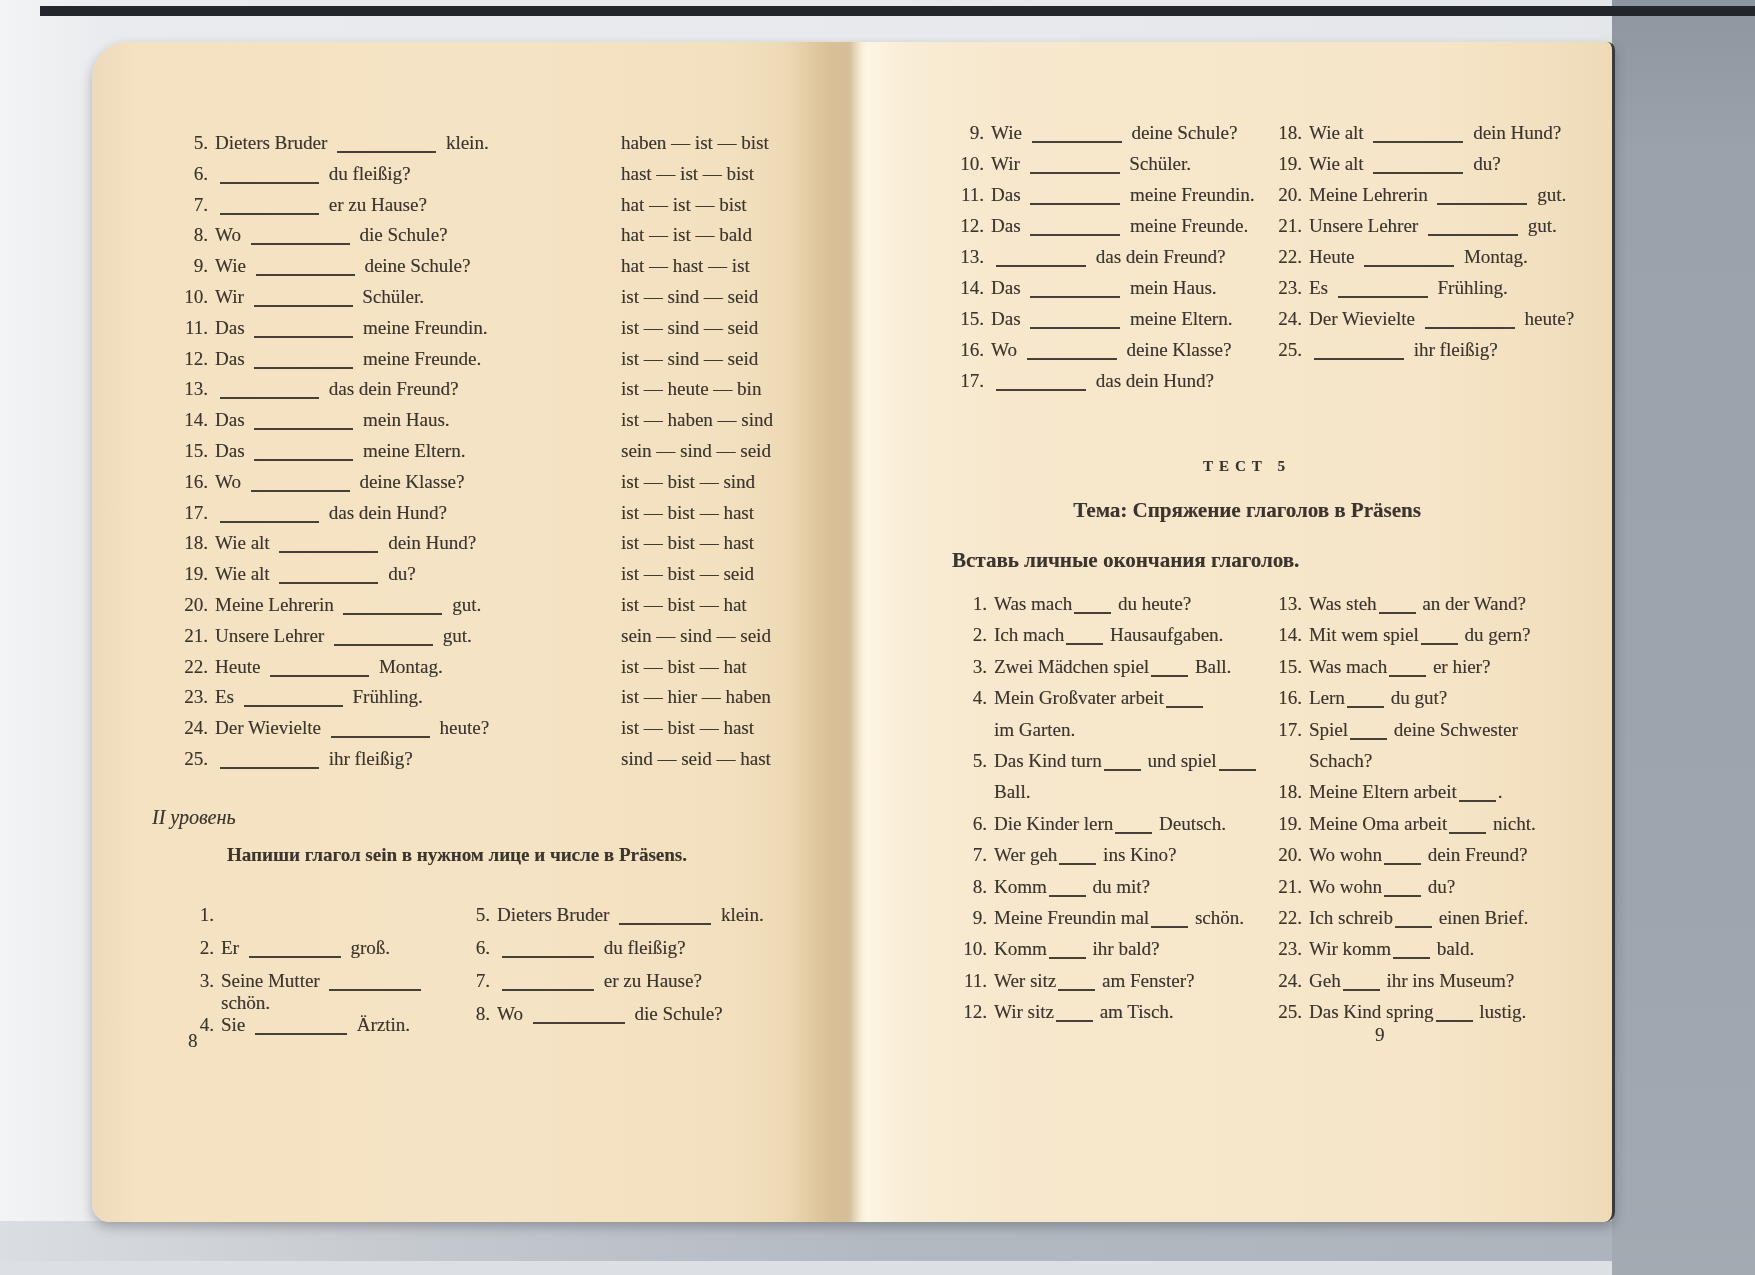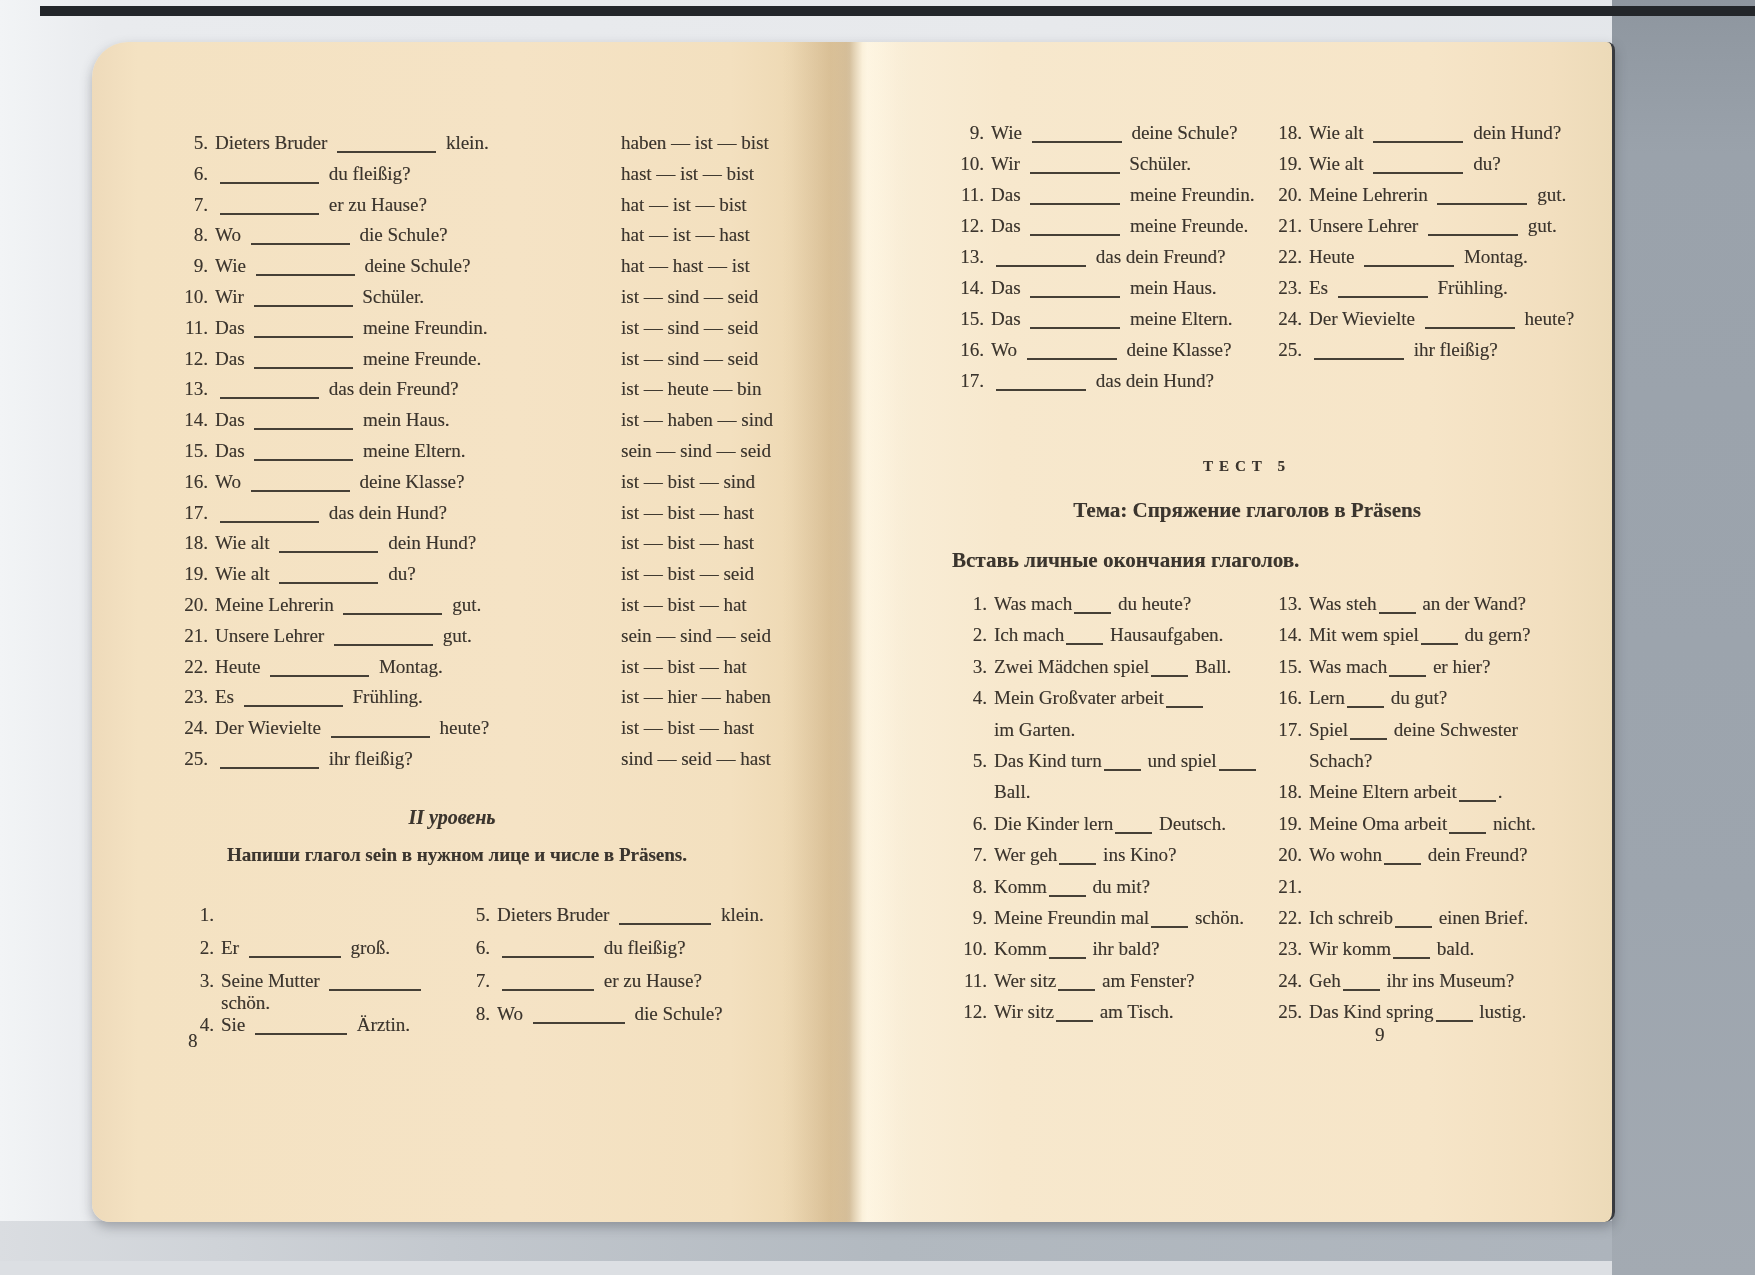--- a/index.html
+++ b/index.html
@@ -38,22 +38,22 @@
   .blank{display:inline-block;border-bottom:2px solid #464036;height:2px;
          vertical-align:-4px;margin:0 5px;}
   .blank.long{width:99px;}
   .blank.short{width:37px;margin:0 2px;}
 
   #lp-list{position:absolute;left:84px;top:90px;width:614px;font-size:19px;}
   #lp-list .row{min-height:30.8px;}
   #lp-list .qtext{flex:0 0 398px;}
   #lp-list .opts{flex:1 1 auto;}
 
-  .lp-level-heading{position:absolute;left:60px;top:764px;width:600px;text-align:center;
-                    font-style:italic;font-size:20px;font-weight:bold;}
+  .lp-level-heading{position:absolute;left:60px;top:764px;width:600px;text-align:left;
+                    font-style:italic;font-size:20px;}
   .lp-level-instr{position:absolute;left:40px;top:802px;width:650px;text-align:center;
                   font-weight:bold;font-size:19px;}
   #lp-bottom{position:absolute;left:90px;top:862px;width:620px;display:flex;font-size:19px;}
   #lp-bottom .col1{width:276px;}
   #lp-bottom .col2{flex:1;}
   #lp-bottom .row{min-height:33px;}
   #lp-bottom .blank.long{width:92px;}
 
   .page-num{position:absolute;font-size:19px;}
   .pn-left{left:96px;top:988px;}
@@ -101,21 +101,21 @@
             <span class="opts">hast — ist — bist</span>
           </div>
           <div class="row">
             <span class="num">7.</span>
             <span class="qtext"><span class="blank long"></span> er zu Hause?</span>
             <span class="opts">hat — ist — bist</span>
           </div>
           <div class="row">
             <span class="num">8.</span>
             <span class="qtext">Wo <span class="blank long"></span> die Schule?</span>
-            <span class="opts">hat — ist — hast</span>
+            <span class="opts">hat — ist — bald</span>
           </div>
           <div class="row">
             <span class="num">9.</span>
             <span class="qtext">Wie <span class="blank long"></span> deine Schule?</span>
             <span class="opts">hat — hast — ist</span>
           </div>
           <div class="row">
             <span class="num">10.</span>
             <span class="qtext">Wir <span class="blank long"></span> Schüler.</span>
             <span class="opts">ist — sind — seid</span>
@@ -400,20 +400,21 @@
             <div class="row">
               <span class="num">19.</span>
               <span class="qtext">Meine Oma arbeit<span class="blank short"></span> nicht.</span>
             </div>
             <div class="row">
               <span class="num">20.</span>
               <span class="qtext">Wo wohn<span class="blank short"></span> dein Freund?</span>
             </div>
             <div class="row">
               <span class="num">21.</span>
+              <span class="qtext">Wo wohn<span class="blank short"></span> du?</span>
             </div>
             <div class="row">
               <span class="num">22.</span>
               <span class="qtext">Ich schreib<span class="blank short"></span> einen Brief.</span>
             </div>
             <div class="row">
               <span class="num">23.</span>
               <span class="qtext">Wir komm<span class="blank short"></span> bald.</span>
             </div>
             <div class="row">

